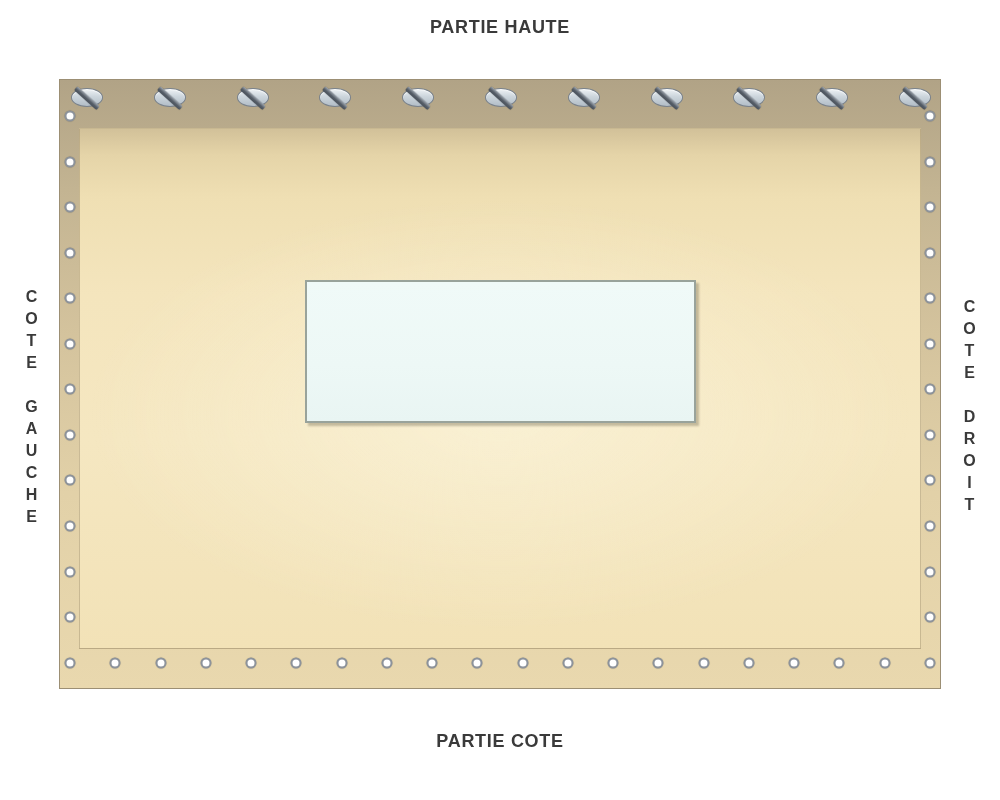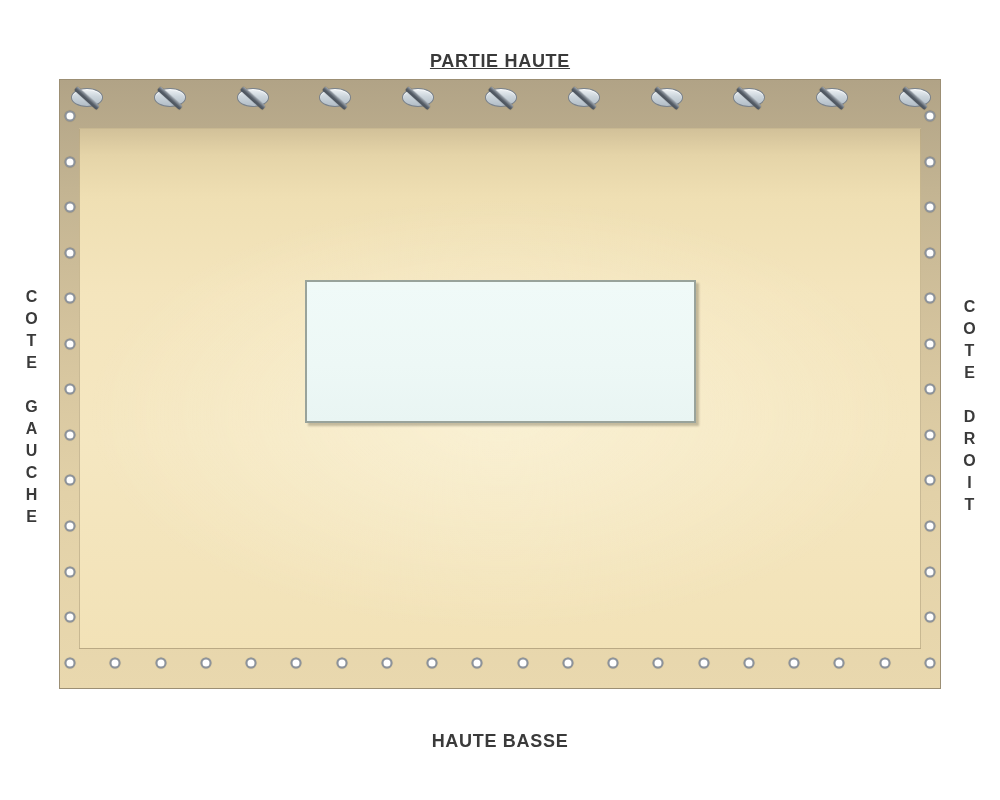--- a/index.html
+++ b/index.html
@@ -6,21 +6,21 @@
   body{
     width:1000px;height:800px;position:relative;overflow:hidden;
     background:#ffffff;
     font-family:"Liberation Sans", sans-serif;
   }
   .htitle{
     position:absolute;left:0;width:1000px;text-align:center;
     font-size:18px;font-weight:700;letter-spacing:.7px;
     color:var(--text,#3a3a3a);
   }
-  .htitle.top{top:51px;text-decoration:underline;}
+  .htitle.top{top:17px;}
   .htitle.bottom{top:731px;}
   .vlabel{
     position:absolute;
     writing-mode:vertical-rl;text-orientation:upright;
     font-size:16px;font-weight:700;letter-spacing:5px;
     color:var(--text,#3a3a3a);
     transform:translateX(-50%);
     white-space:pre;
   }
   .vlabel.left{left:31px;top:288px;}
@@ -182,13 +182,13 @@
       <div class="eyelet" style="left: 598.38px; top: 583px;"></div>
       <div class="eyelet" style="left: 643.64px; top: 583px;"></div>
       <div class="eyelet" style="left: 688.9px; top: 583px;"></div>
       <div class="eyelet" style="left: 734.16px; top: 583px;"></div>
       <div class="eyelet" style="left: 779.42px; top: 583px;"></div>
       <div class="eyelet" style="left: 824.68px; top: 583px;"></div>
       <div class="eyelet" style="left: 869.94px; top: 583px;"></div>
     </div>
 </div>
 
-<div class="htitle bottom">HAUTE BASSE</div>
+<div class="htitle bottom">PARTIE COTE</div>
 
 </body></html>

